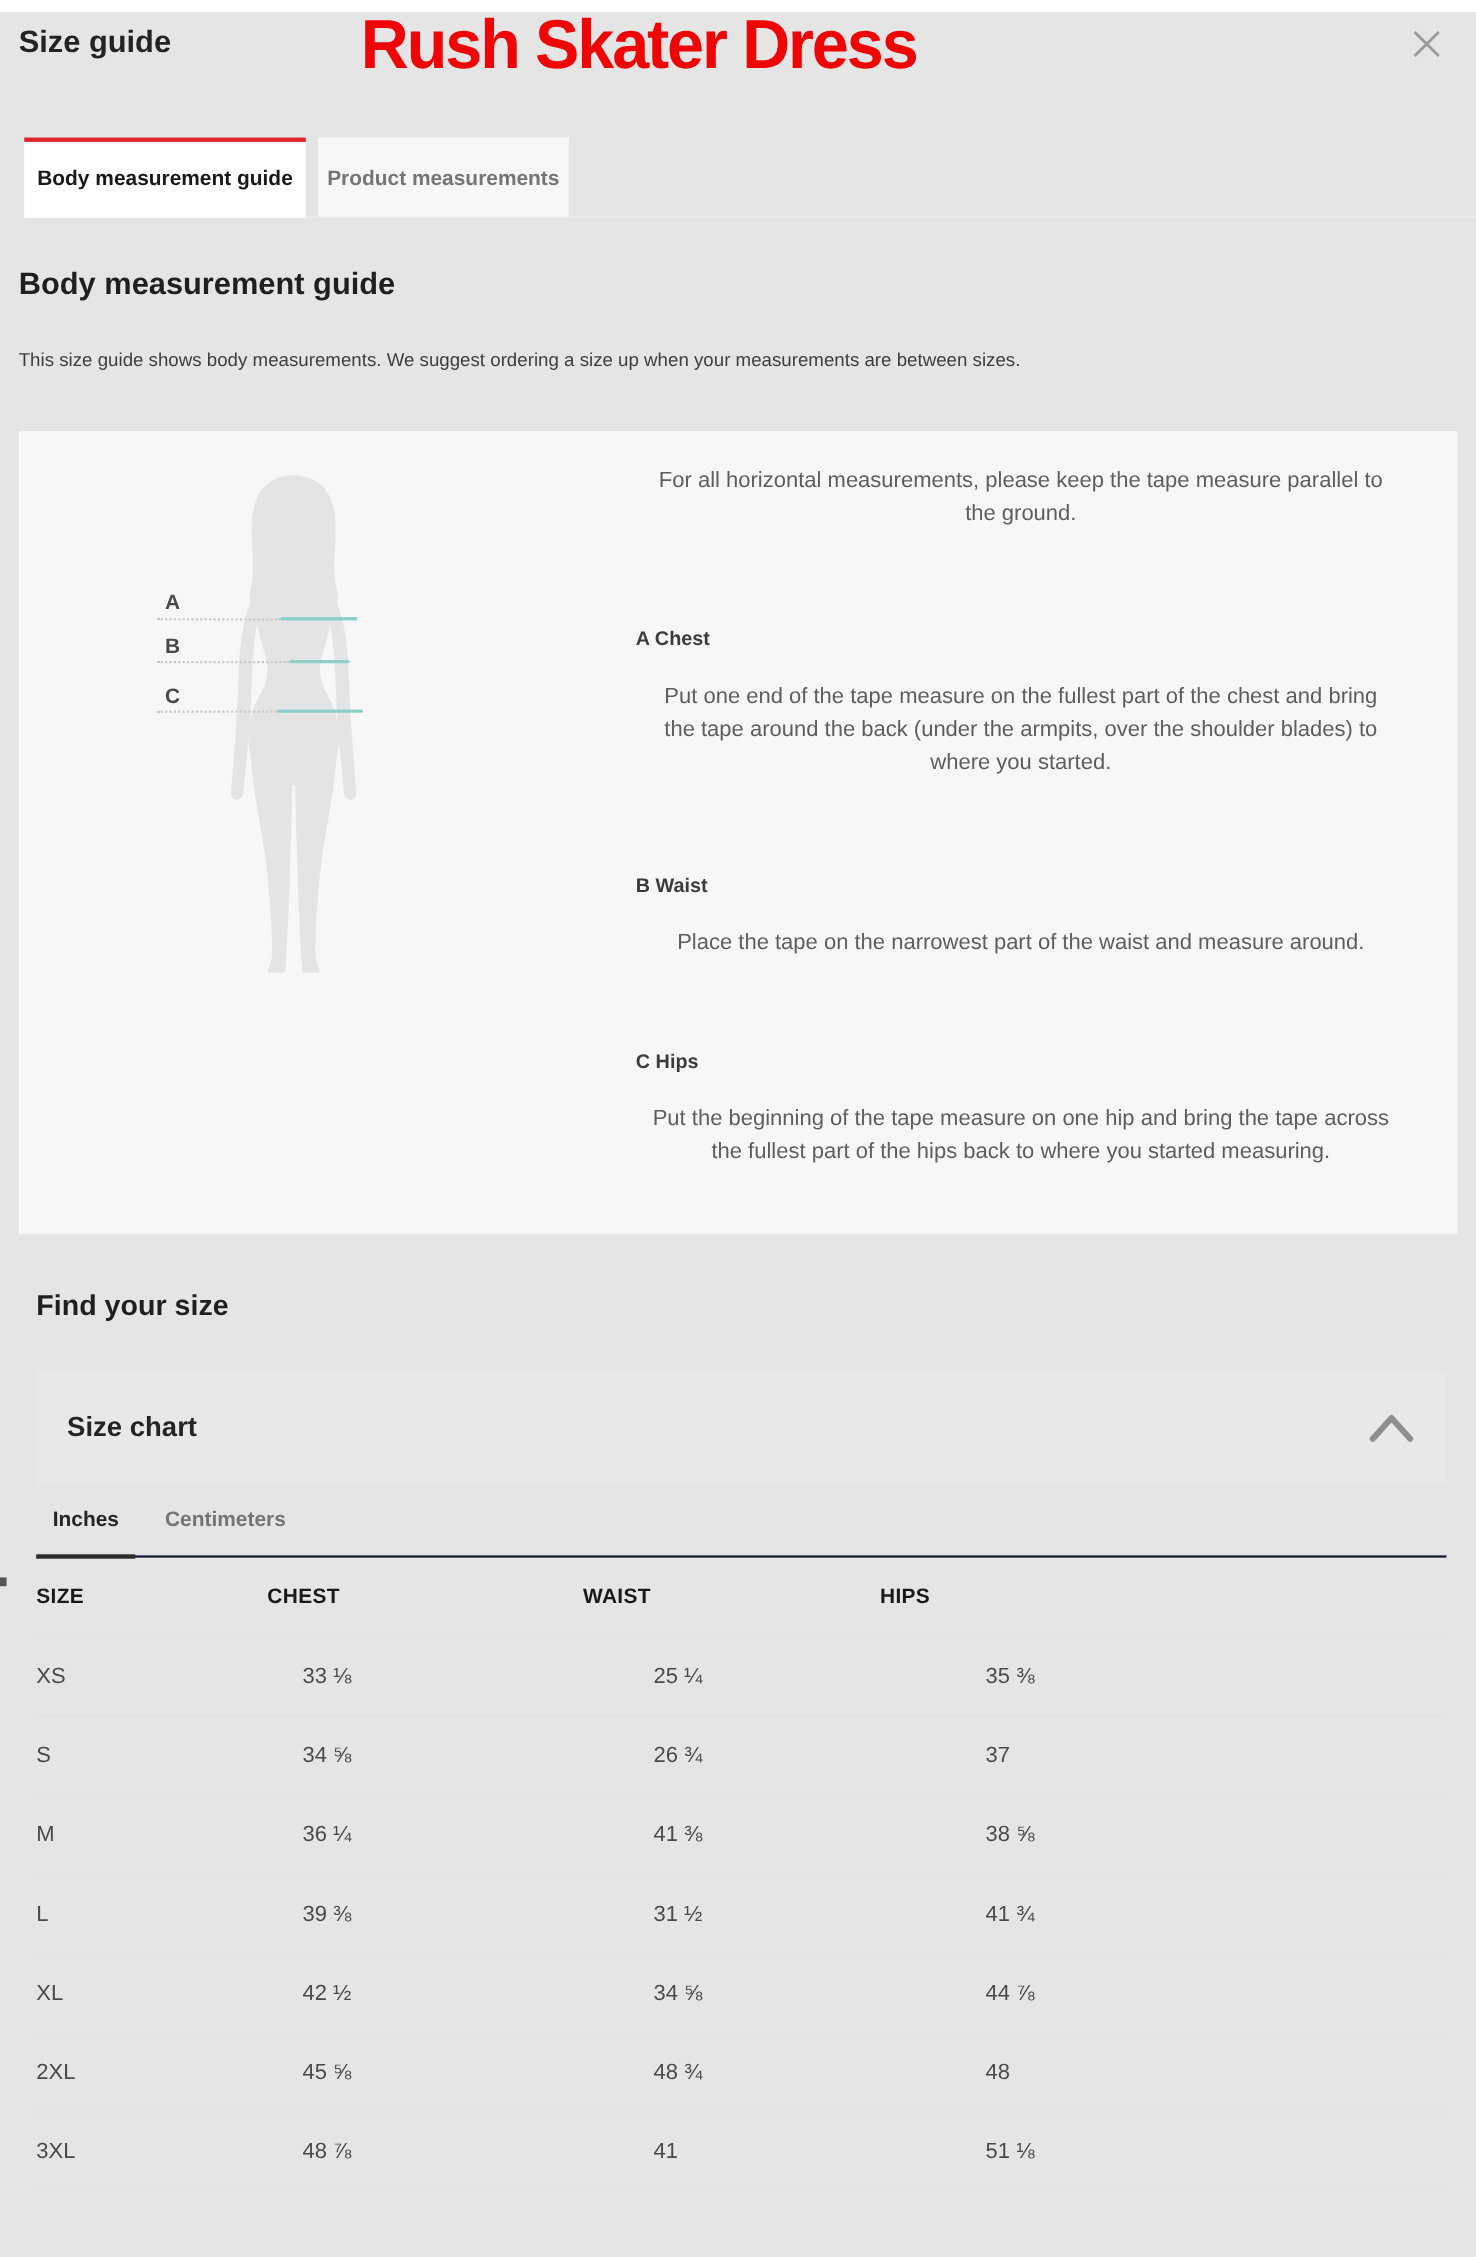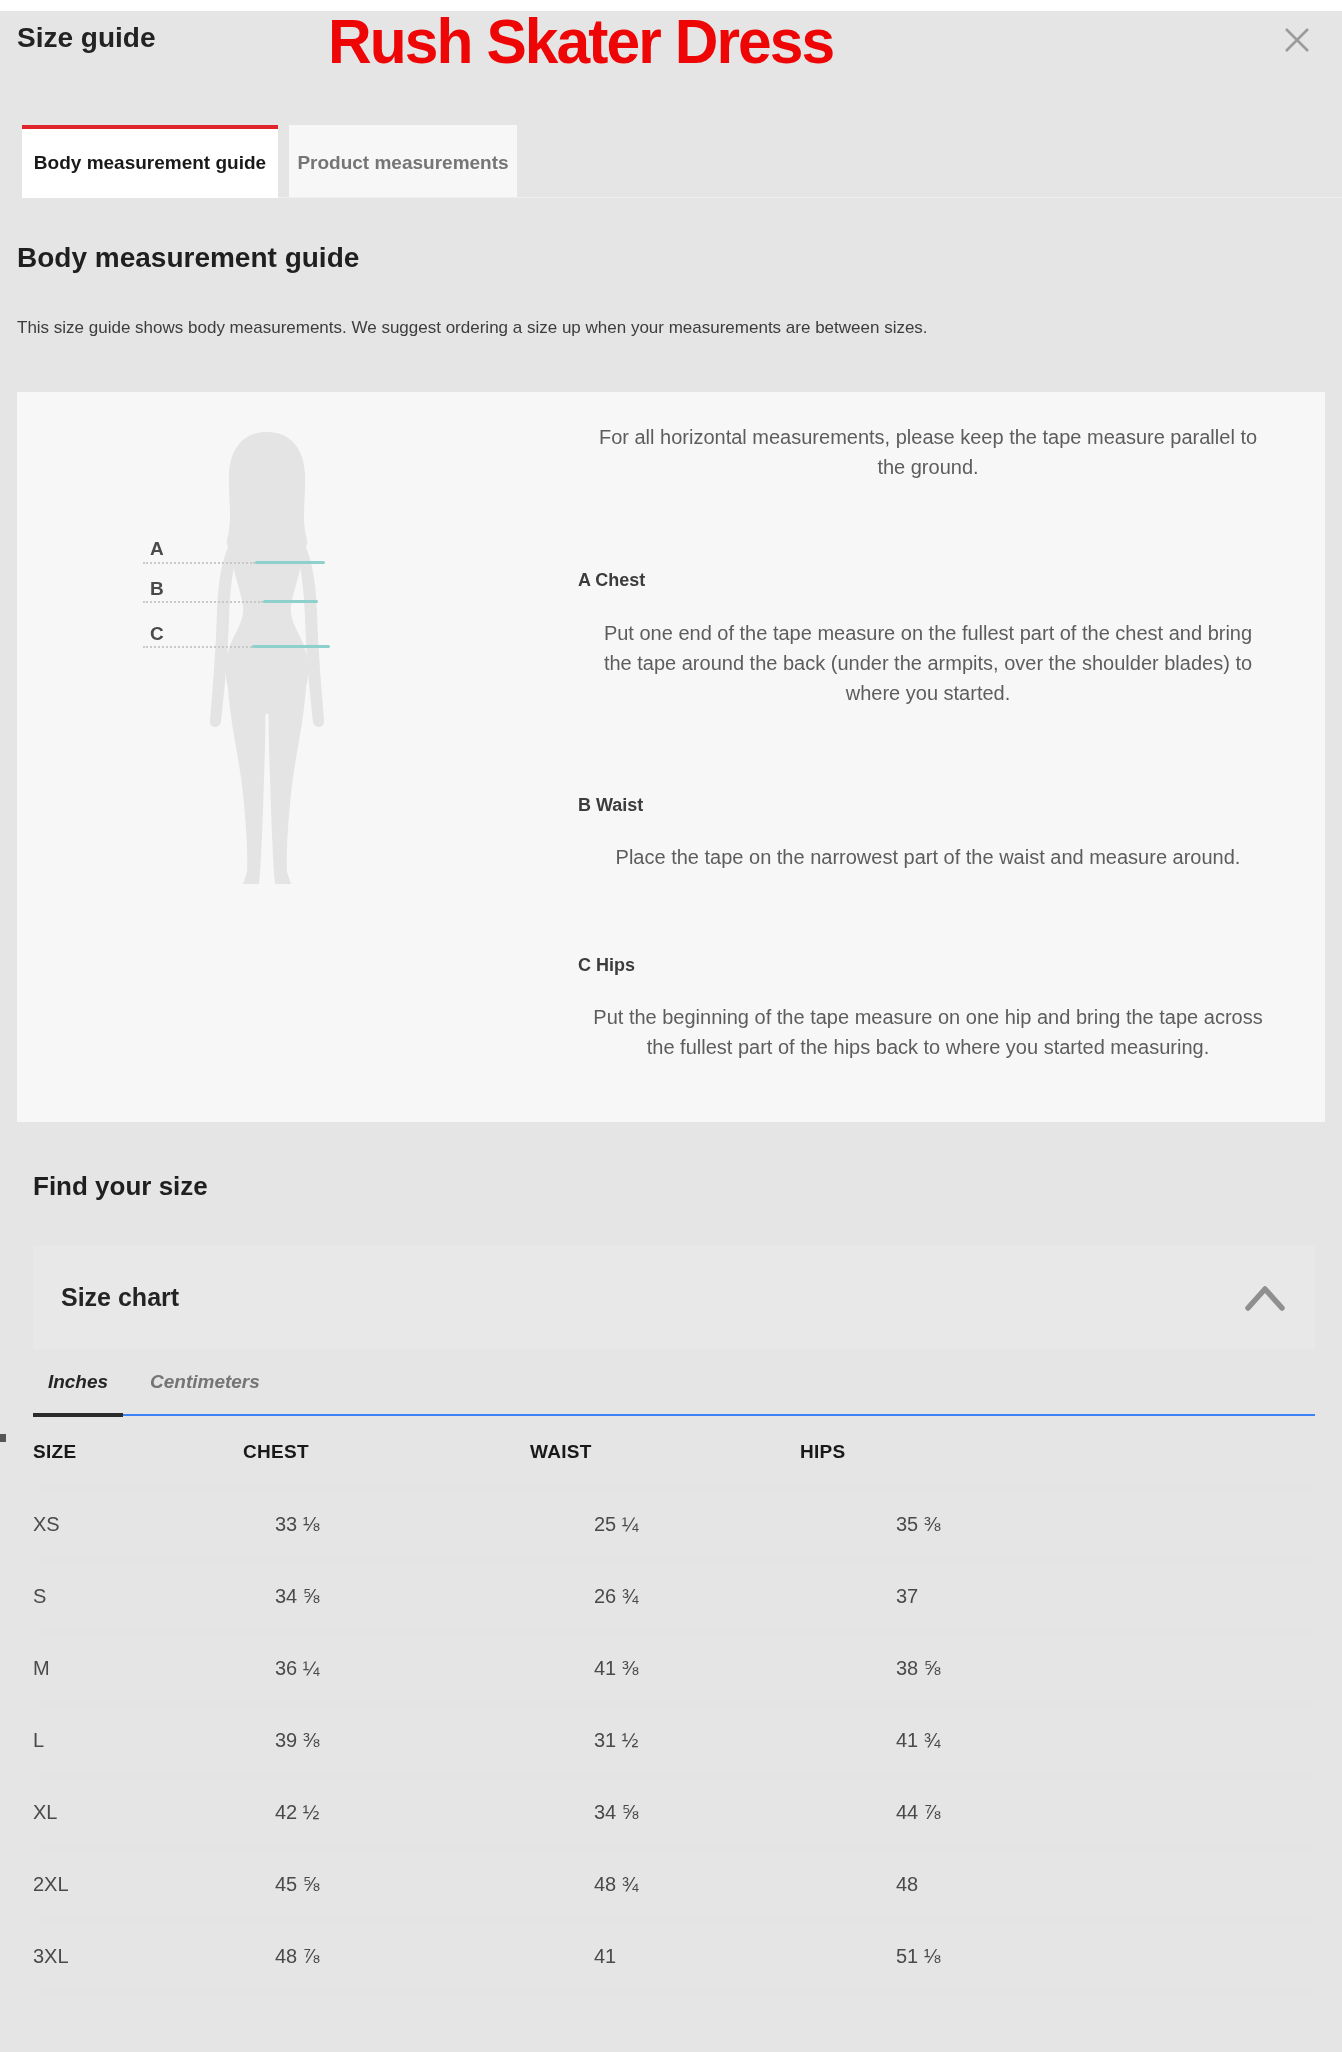--- a/index.html
+++ b/index.html
@@ -45,21 +45,21 @@
   .guide-sub{font-size:18px;font-weight:700;color:#3c3c3c;margin:0;}
   
   .find-heading{margin:48px 0 0 33px;font-size:26px;line-height:32px;font-weight:700;color:#1f1f1f;}
   .chart-bar{
     margin:44px 27px 0 33px;height:103px;background:#e8e8e8;
     display:flex;align-items:center;padding:0 28px;box-sizing:border-box;cursor:pointer;
   }
   .chart-bar-label{font-size:25px;font-weight:700;color:#242424;}
   .chart-bar .chev{margin-left:auto;}
   
-  .unit-tabs{position:relative;margin:12px 27px 0 33px;height:55px;box-sizing:border-box;border-bottom:2px solid #3b82f6;font-style:italic;}
+  .unit-tabs{position:relative;margin:12px 27px 0 33px;height:55px;box-sizing:border-box;border-bottom:2px solid #0f172a;}
   .unit-tab{position:absolute;top:10px;font-size:19px;}
   .unit-tab.inches{left:0;width:90px;text-align:center;font-weight:700;color:#252525;cursor:pointer;}
   .unit-underline{position:absolute;left:0;bottom:-3px;width:90px;height:4px;background:#2b2b2b;}
   .unit-tab.cm{left:117px;font-weight:700;color:#757575;cursor:pointer;}
   
   .size-table{margin:0 27px 0 33px;}
   .trow{
     display:grid;grid-template-columns:210px 287px 270px 1fr;
     align-items:center;border-bottom:2px solid #e3e3e3;
   }

